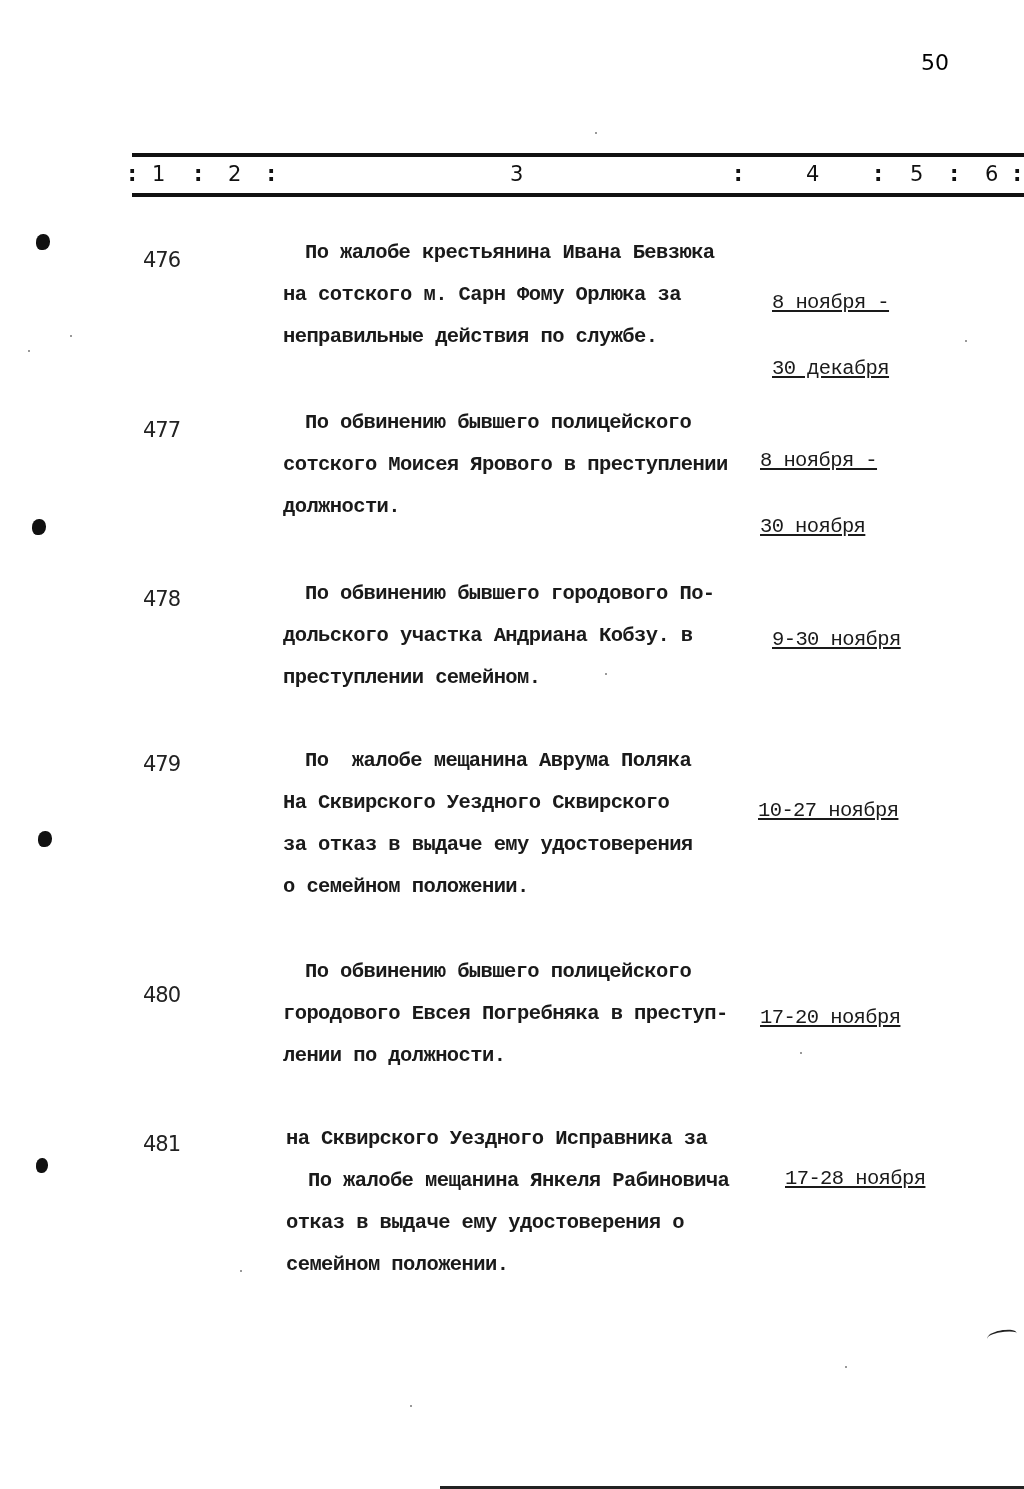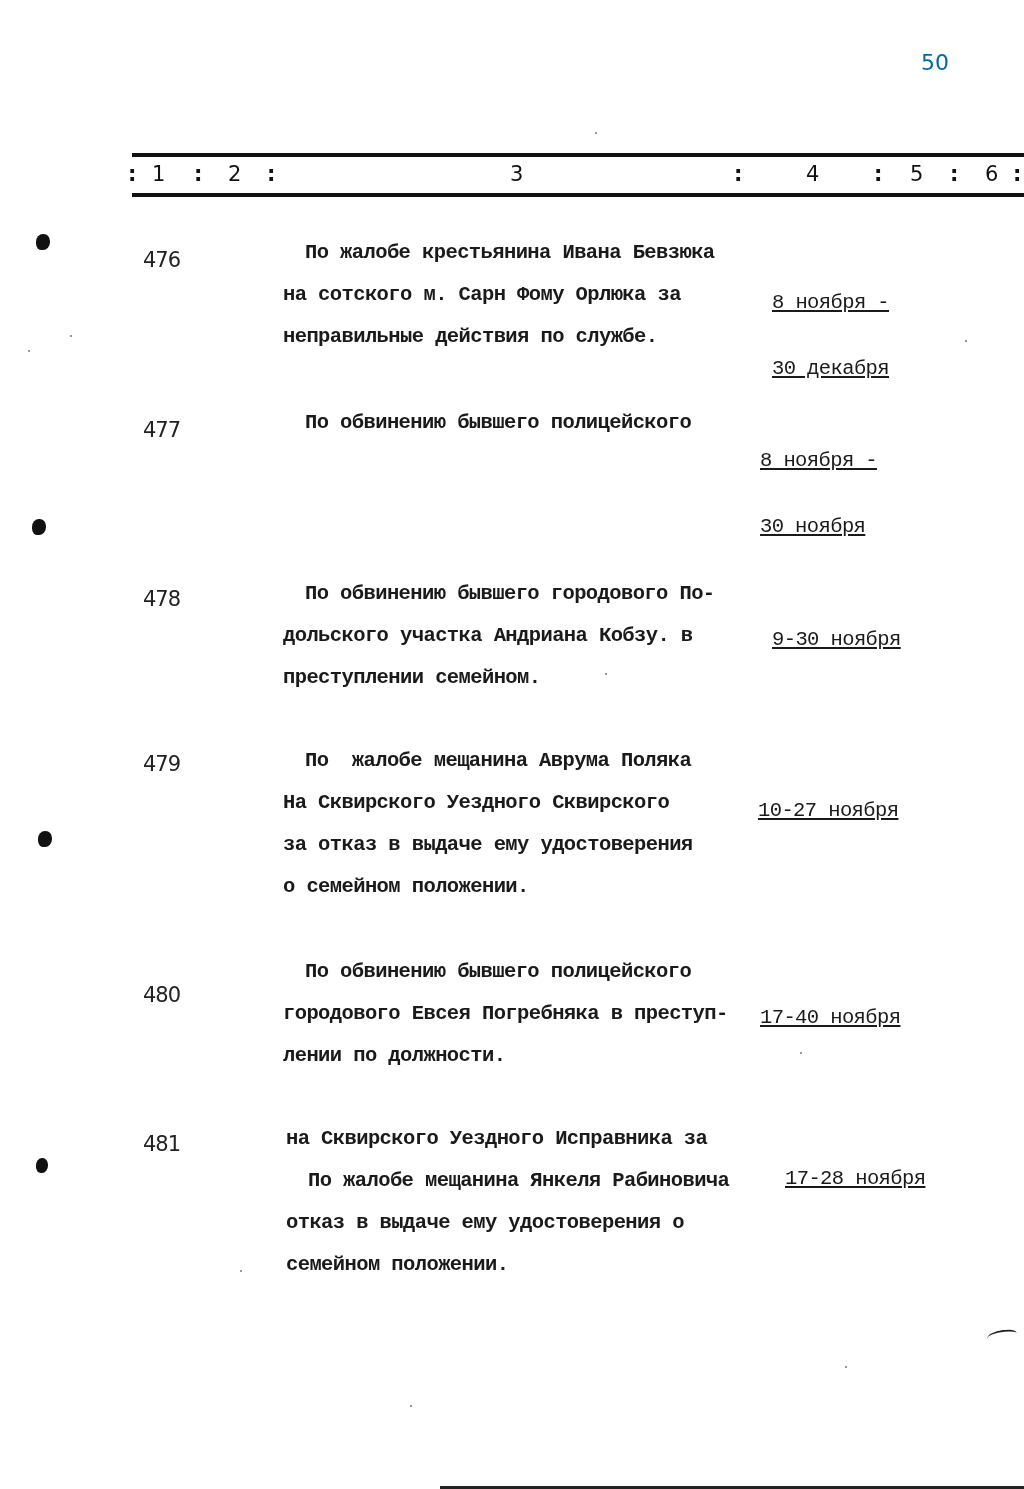--- a/index.html
+++ b/index.html
@@ -14,21 +14,21 @@
       overflow: hidden;
       color: #1a1a1a;
       font-family: "Liberation Mono", "DejaVu Sans Mono", monospace;
     }
     .page-number {
       position: absolute;
       left: 921px;
       top: 50px;
       font-family: "DejaVu Sans", sans-serif;
       font-size: 22px;
-      color: #0369a1;
+      color: #000000;
     }
     .rule {
       position: absolute;
       left: 132px;
       width: 892px;
       background: #111;
     }
     .rule.top { top: 153px; height: 4px; }
     .rule.bottom { top: 193px; height: 4px; }
     .rule.foot { top: 1486px; left: 440px; width: 584px; height: 3px; background: #222; }
@@ -151,20 +151,22 @@
   <div class="date" style="left:772px;top:6px">
     <span class="line">8 ноября -</span>
     <span class="line">30 декабря</span>
   </div>
 </div>
 
 <div class="entry" style="top:412px">
   <div class="num" style="top:6px">477</div>
   <div class="desc" style="top:-10px">
     <span class="line first">По обвинению бывшего полицейского</span>
+    <span class="line">сотского Моисея Ярового в преступлении</span>
+    <span class="line">должности.</span>
   </div>
   <div class="date" style="left:760px;top:-6px">
     <span class="line">8 ноября -</span>
     <span class="line">30 ноября</span>
   </div>
 </div>
 
 <div class="entry" style="top:583px">
   <div class="num" style="top:4px">478</div>
   <div class="desc" style="top:-10px">
@@ -191,21 +193,21 @@
 </div>
 
 <div class="entry" style="top:963px">
   <div class="num" style="top:20px">480</div>
   <div class="desc" style="top:-12px">
     <span class="line first">По обвинению бывшего полицейского</span>
     <span class="line">городового Евсея Погребняка в преступ-</span>
     <span class="line">лении по должности.</span>
   </div>
   <div class="date" style="left:760px;top:0px">
-    <span class="line">17-40 ноября</span>
+    <span class="line">17-20 ноября</span>
   </div>
 </div>
 
 <div class="entry" style="top:1130px">
   <div class="num" style="top:2px">481</div>
   <div class="desc" style="top:-12px;left:286px">
     <span class="line">на Сквирского Уездного Исправника за</span>
     <span class="line first">По жалобе мещанина Янкеля Рабиновича</span>
     <span class="line">отказ в выдаче ему удостоверения о</span>
     <span class="line">семейном положении.</span>

